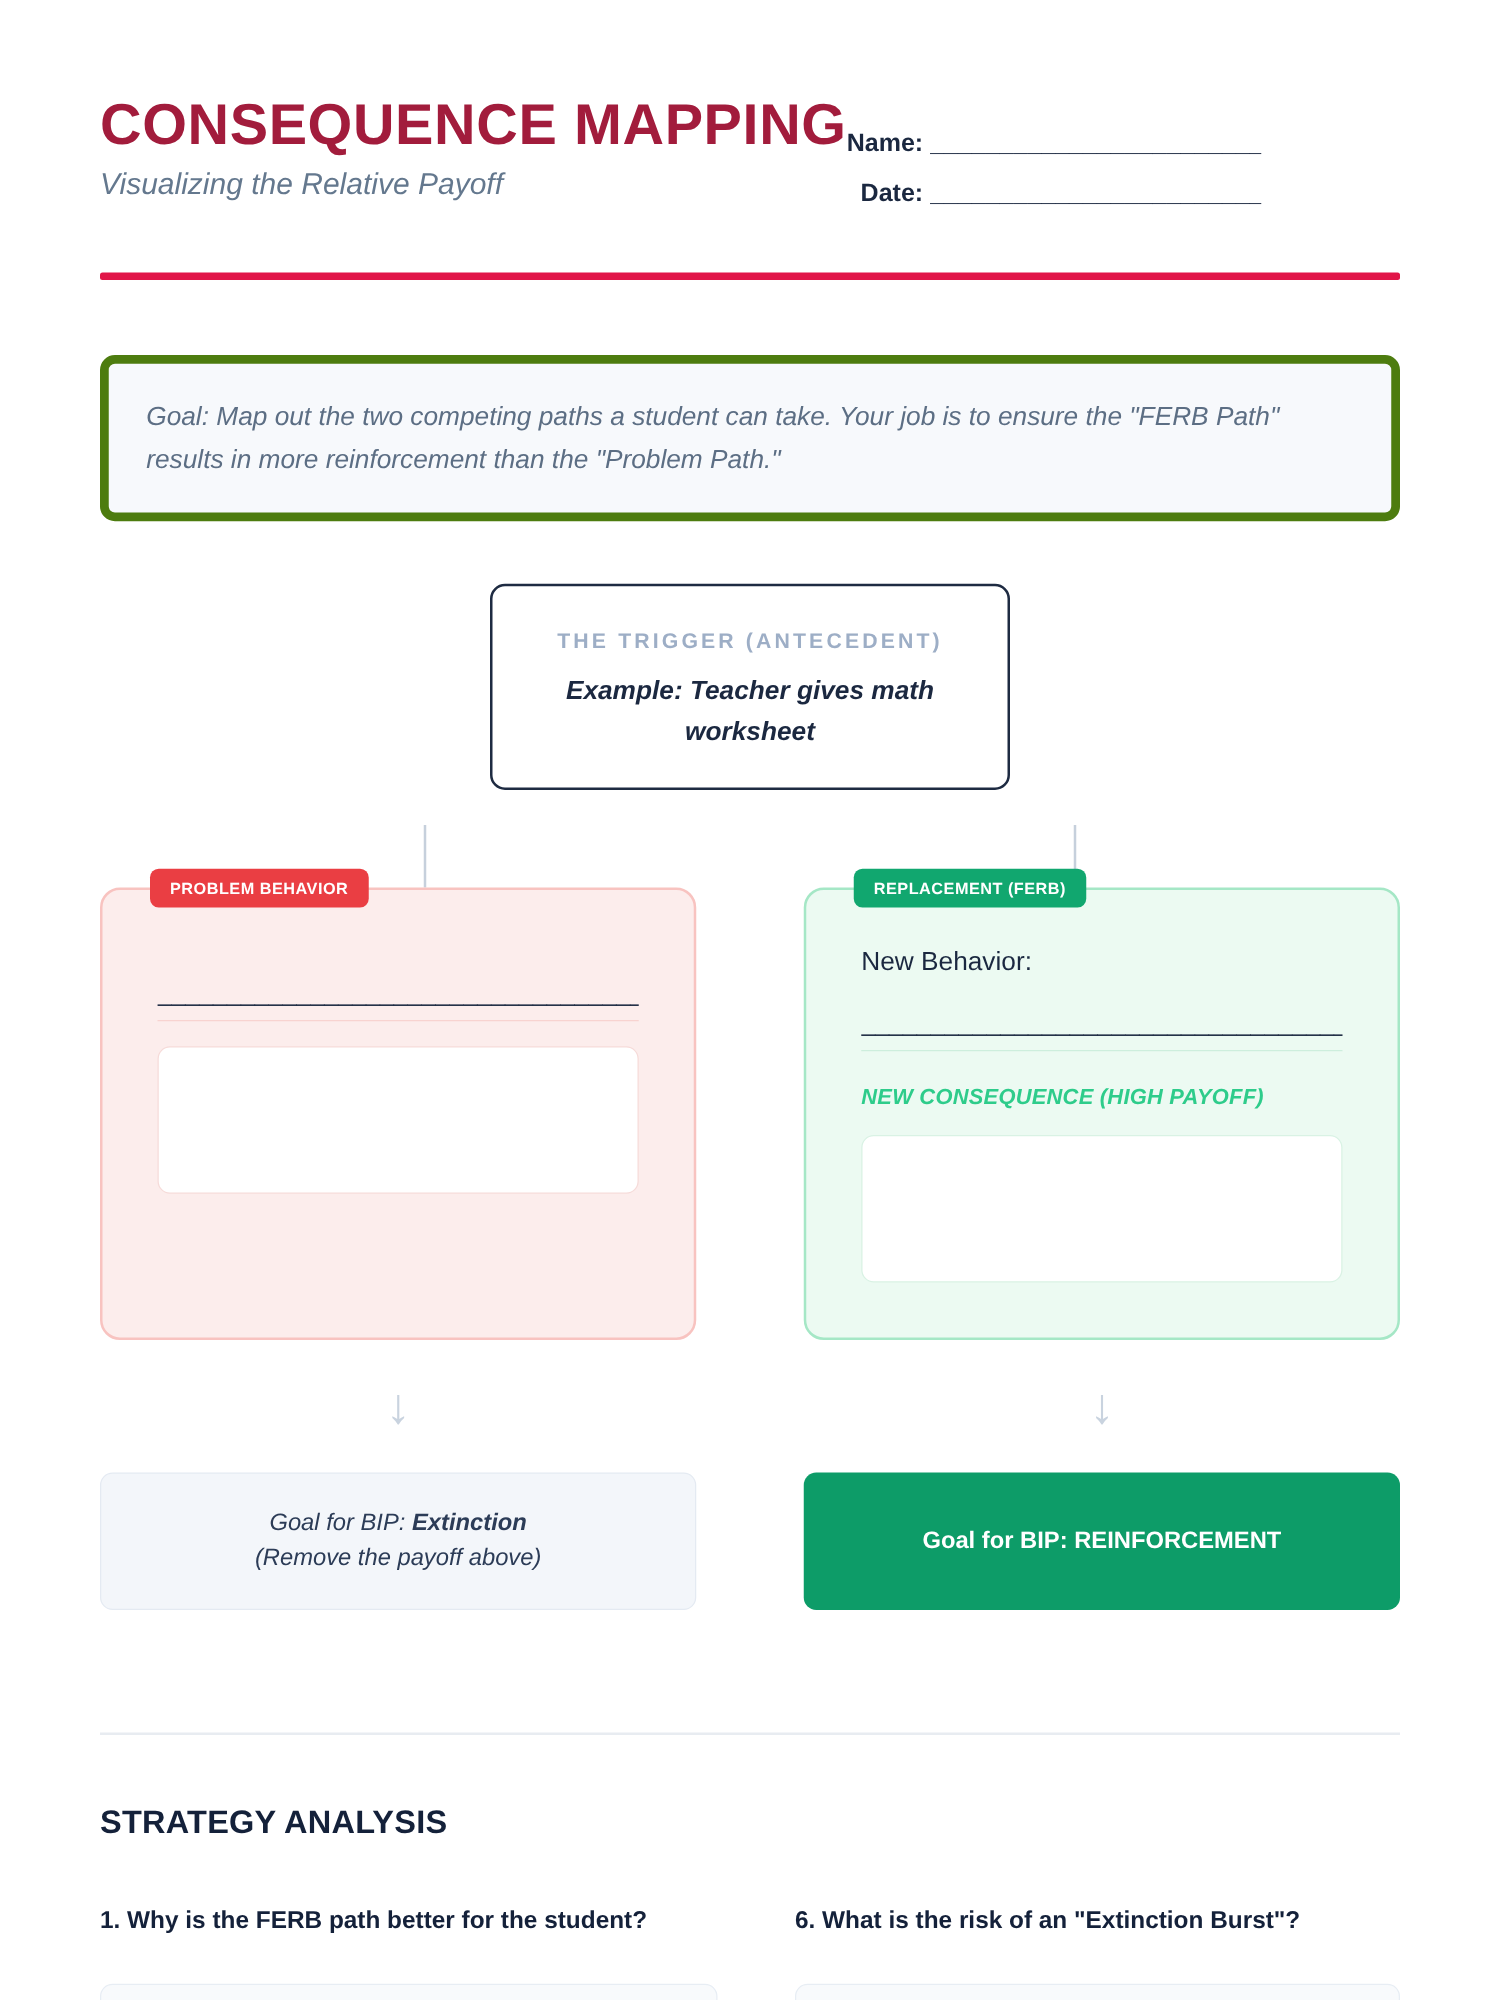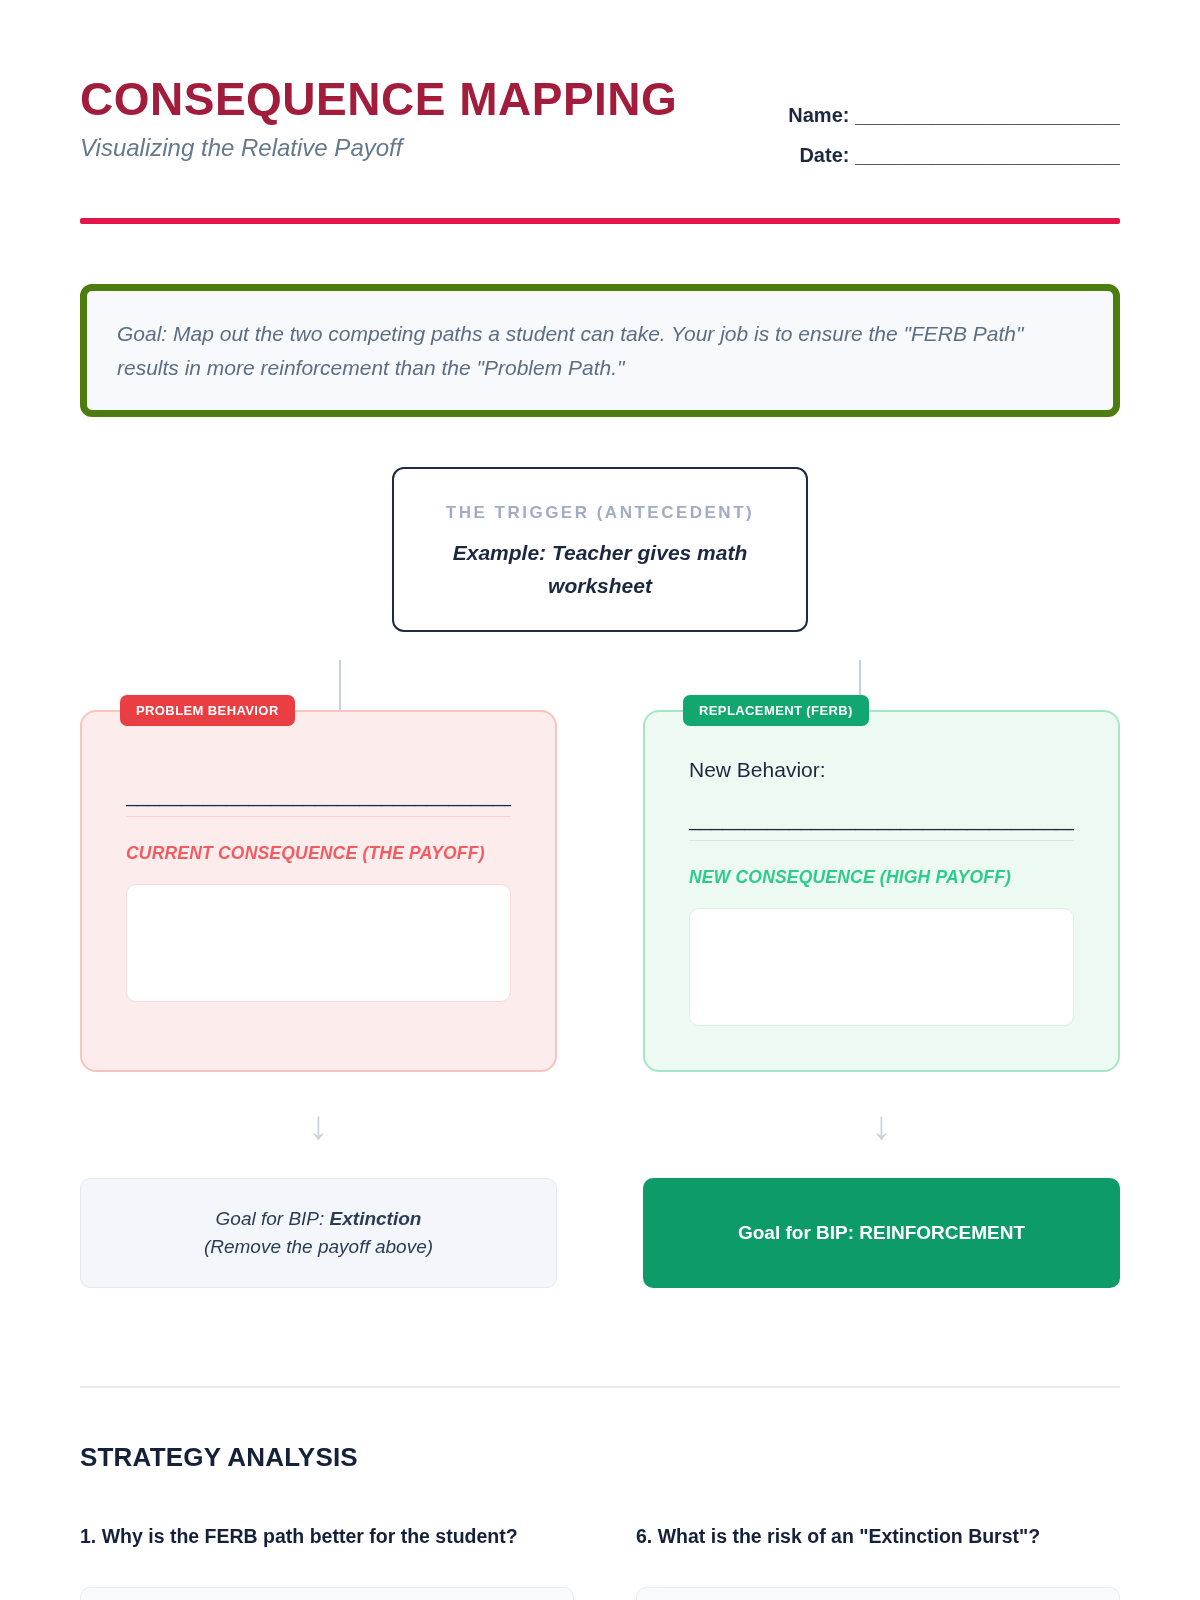--- a/index.html
+++ b/index.html
@@ -1,21 +1,21 @@
 <!DOCTYPE html>
 <html><head>
 <meta charset="utf-8">
 <style>
   * { margin:0; padding:0; box-sizing:border-box; }
   html,body { width:1200px; height:1600px; overflow:hidden; background:#ffffff; }
   body { font-family:"Liberation Sans","DejaVu Sans",sans-serif; color:#1B2840; }
   .page { width:1200px; height:1600px; padding:0 80px; overflow:hidden; }
 
   
-  .header { display:flex; justify-content:space-between; align-items:flex-start; padding-top:74px; }
+  .header { display:flex; justify-content:flex-start; align-items:flex-start; padding-top:74px; }
   .title { font-size:46px; font-weight:bold; color:#A21C3C; letter-spacing:.5px; line-height:50px; }
   .subtitle { margin-top:10px; font-size:24px; font-style:italic; color:#64788E; line-height:28px; }
   .who-block { padding-top:28px; text-align:right; white-space:nowrap; }
   .who-row { font-size:20px; font-weight:bold; color:#1B2840; line-height:26px; margin-bottom:14px; }
   .blank { font-weight:bold; color:#1B2840; letter-spacing:0; display:inline-block; max-width:265px; overflow:hidden; vertical-align:bottom; white-space:nowrap; }
   .rule { margin-top:36px; height:6px; background:#E11548; border-radius:2px; }
 
   
   .goal-note { margin-top:60px; background:#F7F9FC; border:7px solid #4d7c0f; border-radius:12px; padding:26px 30px; }
   .goal-note p { font-size:21px; font-style:italic; color:#5C6E84; line-height:1.6; }
@@ -110,21 +110,20 @@
     <div class="vline left"></div>
     <div class="vline right"></div>
   </div>
 
   <div class="two-col">
 
     <div class="path-card problem">
       <div class="badge problem">PROBLEM BEHAVIOR</div>
       <div class="write-line">___________________________________</div>
       <hr class="card-divider">
-      <div class="consequence-label problem">CURRENT CONSEQUENCE (THE PAYOFF)</div>
       <div class="write-box"></div>
     </div>
 
     <div class="path-card ferb">
       <div class="badge ferb">REPLACEMENT (FERB)</div>
       <div class="behavior-label">New Behavior:</div>
       <div class="write-line">___________________________________</div>
       <hr class="card-divider">
       <div class="consequence-label ferb">NEW CONSEQUENCE (HIGH PAYOFF)</div>
       <div class="write-box"></div>

